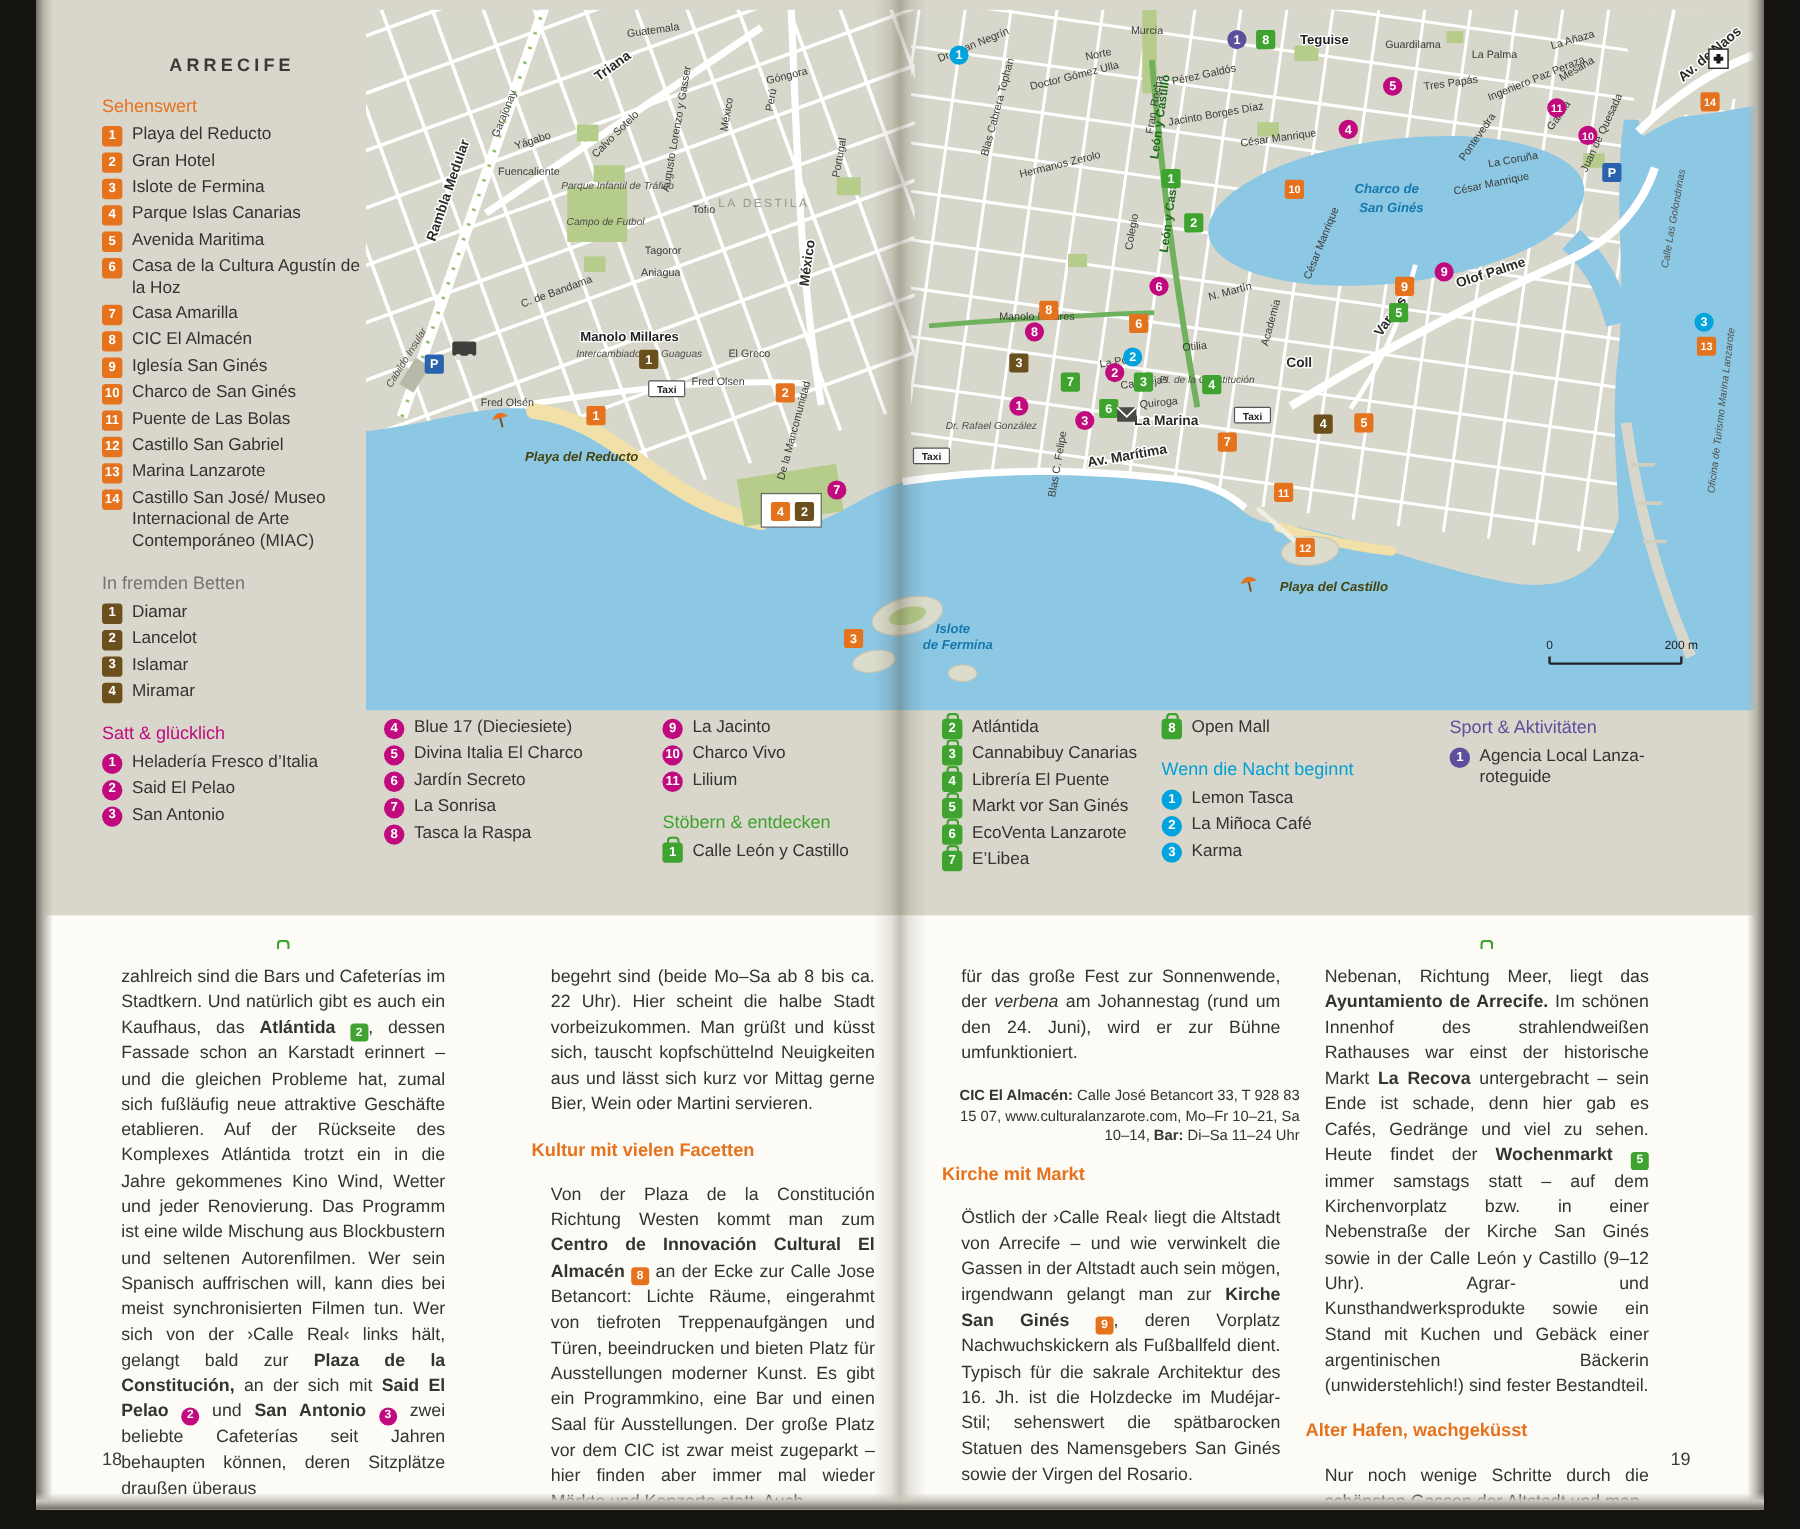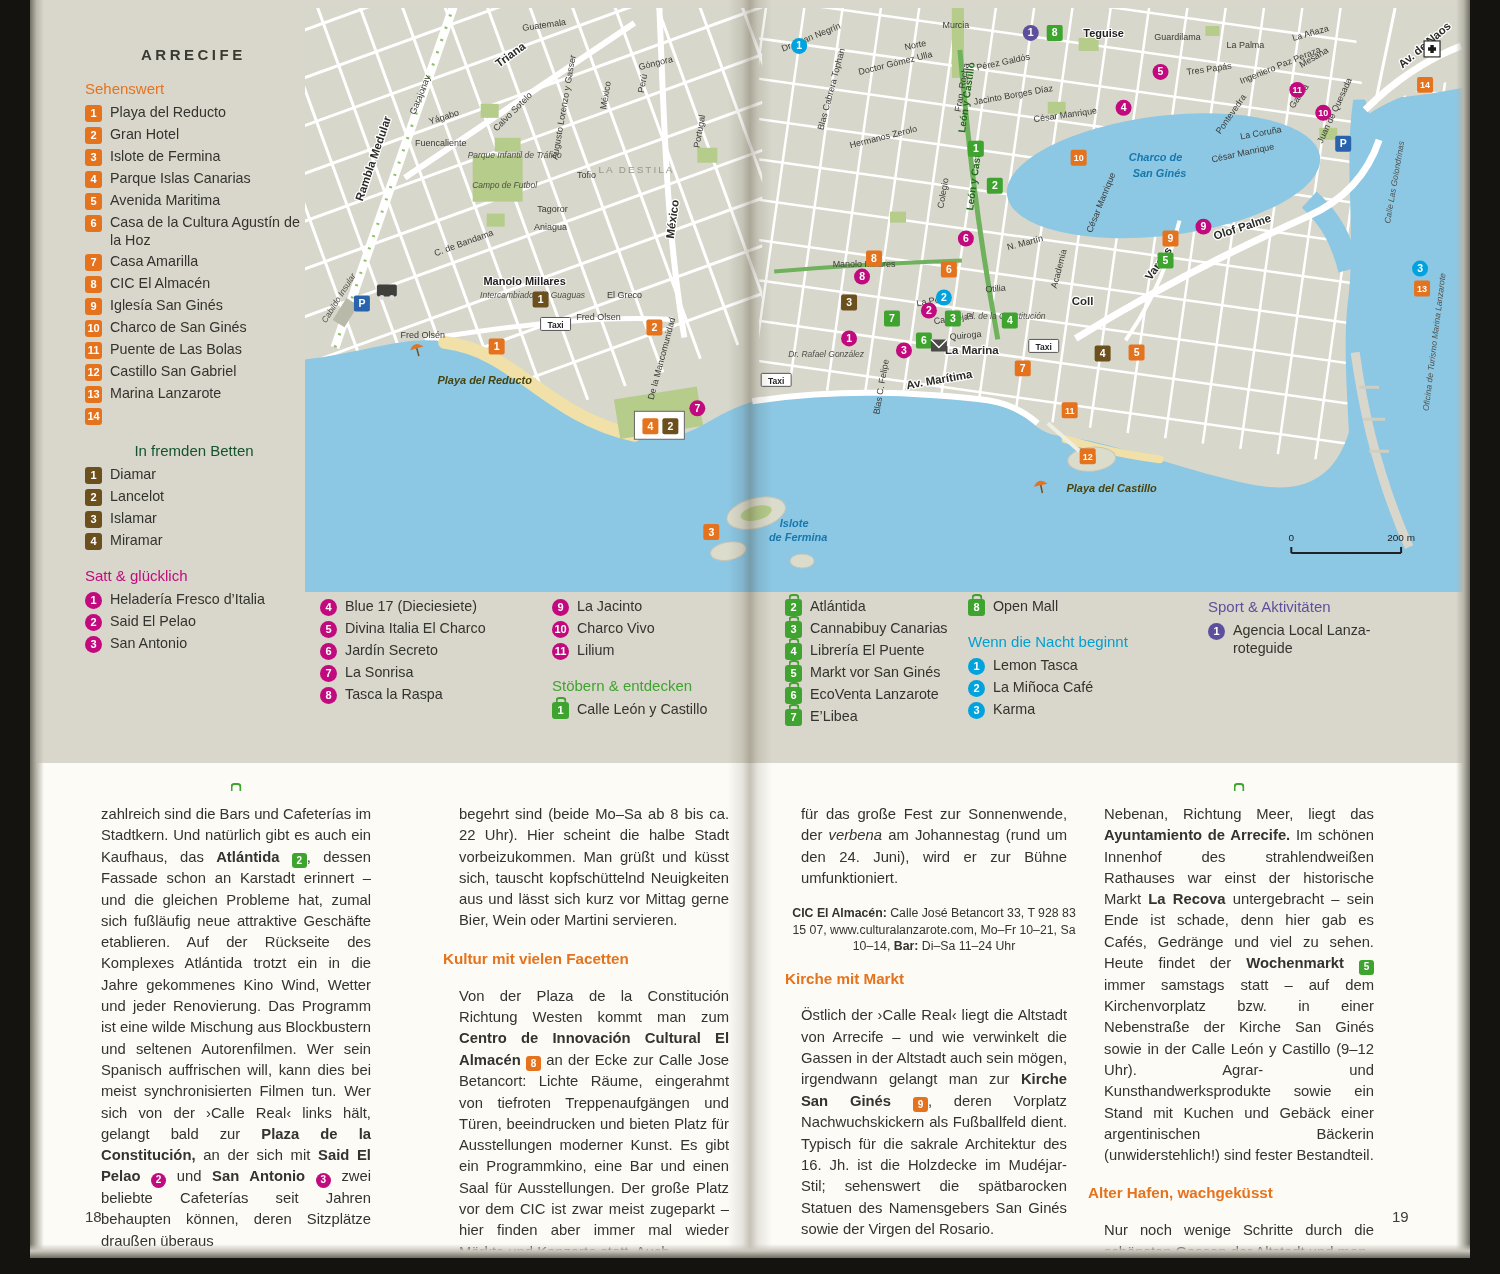--- a/index.html
+++ b/index.html
@@ -15,21 +15,21 @@
   .edge-r { right:0; top:0; width:14px; height:1258px;
             background:linear-gradient(to left,#716f66,#b7b5aa 45%,rgba(0,0,0,0)); }
   .edge-b { left:0; bottom:0; width:100%; height:14px;
             background:linear-gradient(to top,#6d6b62,#c9c7bc 50%,rgba(0,0,0,0)); }
   .spine { position:absolute; left:698px; top:0; width:44px; height:1258px; pointer-events:none;
            background:linear-gradient(to right,rgba(0,0,0,0),rgba(40,30,10,.10) 32%,rgba(60,45,20,.28) 50%,rgba(40,30,10,.10) 68%,rgba(0,0,0,0)); }
 
   .sidebar { position:absolute; left:55px; top:38px; width:218px; }
   .sidebar-title { font-size:15px; font-weight:bold; letter-spacing:3.5px; color:#3a3a35; margin:8px 0 8px 56px; }
   .sec-h { font-weight:normal; font-size:15px; margin:17px 0 7px; }
-  .c-or { color:#e5731e; } .c-br { color:#14532d;text-align:center; } .c-mg { color:#c00a7d; }
+  .c-or { color:#e5731e; } .c-br { color:#737373; } .c-mg { color:#c00a7d; }
   .c-gr { color:#3fa32f; } .c-bl { color:#00a0d4; } .c-pu { color:#5e4f9c; }
 
   .legend-item { display:flex; align-items:flex-start; margin-bottom:4px; font-size:14.3px; color:#33332f; line-height:1.24; }
   .badge { position:relative; width:17px; height:17px; border-radius:3px; display:flex; align-items:center; justify-content:center;
            color:#fff; font-size:11px; font-weight:bold; flex:0 0 17px; margin-right:8px; margin-top:1px; }
   .b-s { background:#e5731e; } .b-h { background:#6b4f1c; } .b-g { background:#3fa32f; }
   .b-f { background:#c00a7d; border-radius:50%; }
   .b-n { background:#00a3dd; border-radius:50%; }
   .b-p { background:#5e4f9c; border-radius:50%; }
   .b-g::before { content:''; position:absolute; top:-5px; left:50%; transform:translateX(-50%);
@@ -46,21 +46,21 @@
   .lg-e { left:1178px; width:195px; }
   .lg .sec-h:first-child { margin-top:0; }
 
   .col { position:absolute; top:788px; font-size:14.8px; line-height:1.44; color:#33332f; text-align:justify; }
   .col1 { left:55px; width:302px; }
   .col2 { left:413px; width:302px; }
   .col3 { left:755px; width:298px; }
   .col4 { left:1058px; width:302px; }
   .art-heading { color:#e5731e; font-weight:bold; font-size:15.2px; margin:13px 0 3px; text-align:left; }
   .art-p { margin:16px; }
-  .art-info { font-size:12.3px; line-height:1.34; margin:8px 0; text-align:center; }
+  .art-info { font-size:12.3px; line-height:1.34; margin:8px 0; text-align:right; }
   .bold { font-weight:bold; } .ital { font-style:italic; }
   .ibadge { display:inline-flex; width:15px; height:15px; border-radius:3px; align-items:center; justify-content:center;
             color:#fff; font-size:10px; font-weight:bold; vertical-align:-2px; }
   .ibadge.b-f { border-radius:50%; }
 
   .pagenum { position:absolute; font-size:15px; color:#3c3c38; }
   .pn-left { left:55px; top:1208px; }
   .pn-right { left:1362px; top:1208px; }
 
   
@@ -137,20 +137,21 @@
           <div class="legend-item">
             <span class="badge b-s">12</span>
             <span class="legend-label">Castillo San Gabriel</span>
           </div>
           <div class="legend-item">
             <span class="badge b-s">13</span>
             <span class="legend-label">Marina Lanzarote</span>
           </div>
           <div class="legend-item">
             <span class="badge b-s">14</span>
+            <span class="legend-label">Castillo San José/ Museo Internacional de Arte Contemporáneo (MIAC)</span>
           </div>
         </div>
       <div class="sec-h c-br">In fremden Betten</div>
       <div>
           <div class="legend-item">
             <span class="badge b-h">1</span>
             <span class="legend-label">Diamar</span>
           </div>
           <div class="legend-item">
             <span class="badge b-h">2</span>

